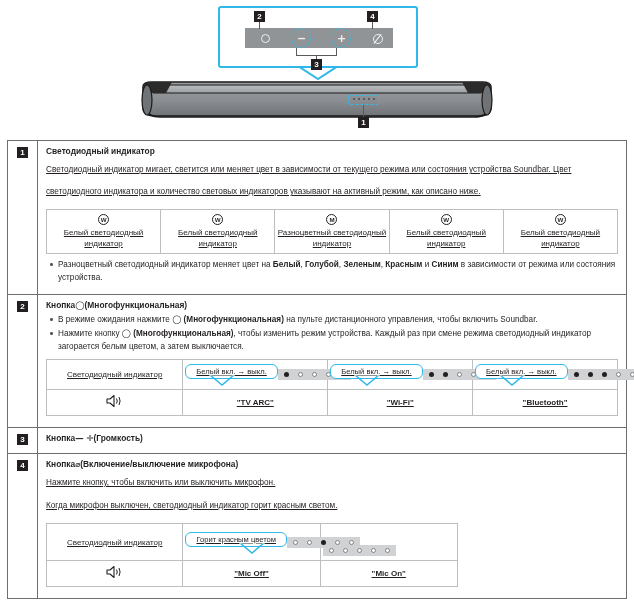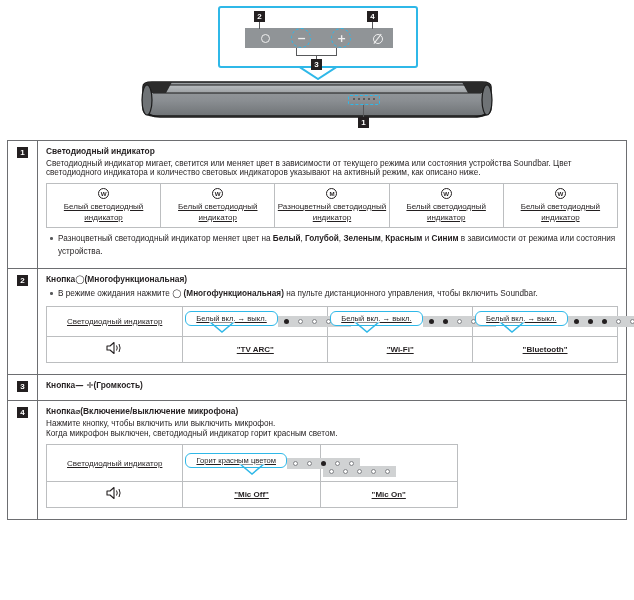--- a/index.html
+++ b/index.html
@@ -78,21 +78,21 @@
   .sec{display:flex;border-bottom:1px solid #6d6e71;}
   .sec:last-child{border-bottom:none;}
   .sec-num{
     width:30px;min-width:30px;border-right:1px solid #6d6e71;
     padding-top:6px;text-align:center;box-sizing:border-box;
   }
   .sec-body{flex:1;padding:5px 8px 7px 8px;box-sizing:border-box;}
 
   .sec-title{font-weight:700;font-size:8.4px;margin-bottom:3px;display:flex;align-items:center;gap:0px;}
   .sec-title .gsym{font-family:"DejaVu Sans",sans-serif;font-weight:700;}
-  .para{font-size:8.2px;line-height:9px;margin:1px 0;}
+  .para{font-size:8.2px;line-height:22px;margin:1px 0;text-decoration:underline;}
 
   ul.bullets{margin:2px 0 3px 0;padding-left:12px;list-style:none;}
   ul.bullets li{position:relative;line-height:13px;margin-bottom:1px;font-size:8.2px;}
   ul.bullets li:before{
     content:"";position:absolute;left:-8px;top:5px;
     width:2.5px;height:2.5px;background:#58595b;border-radius:50%;
   }
   .b{font-weight:700;}
 
   
@@ -264,20 +264,21 @@
       <span class="badge">2</span>
     </div>
     <div class="sec-body">
       <div class="sec-title">
         <span>Кнопка </span>
           <span class="gsym">◯</span>
           <span> (Многофункциональная)</span>
       </div>
       <ul class="bullets">
         <li><span id="s2b0"><span>В режиме ожидания нажмите </span><span class="b" style="font-family: &quot;DejaVu Sans&quot;, sans-serif;">◯</span><span class="b"> (Многофункциональная)</span><span> на пульте дистанционного управления, чтобы включить Soundbar.</span></span></li>
+        <li><span id="s2b1"><span>Нажмите кнопку </span><span class="b" style="font-family: &quot;DejaVu Sans&quot;, sans-serif;">◯</span><span class="b"> (Многофункциональная)</span><span>, чтобы изменить режим устройства. Каждый раз при смене режима светодиодный индикатор загорается белым цветом, а затем выключается.</span></span></li>
       </ul>
 
       <table class="gtable">
         <tbody>
             <tr>
           <td style="width:23%">Светодиодный индикатор</td>
           <td class="led-cell">
             <div class="bubble-wrap">
               <span class="bubble">Белый вкл. → выкл.</span>
               <span class="tail" style="left:calc(50% - 46px);top:11px;">

